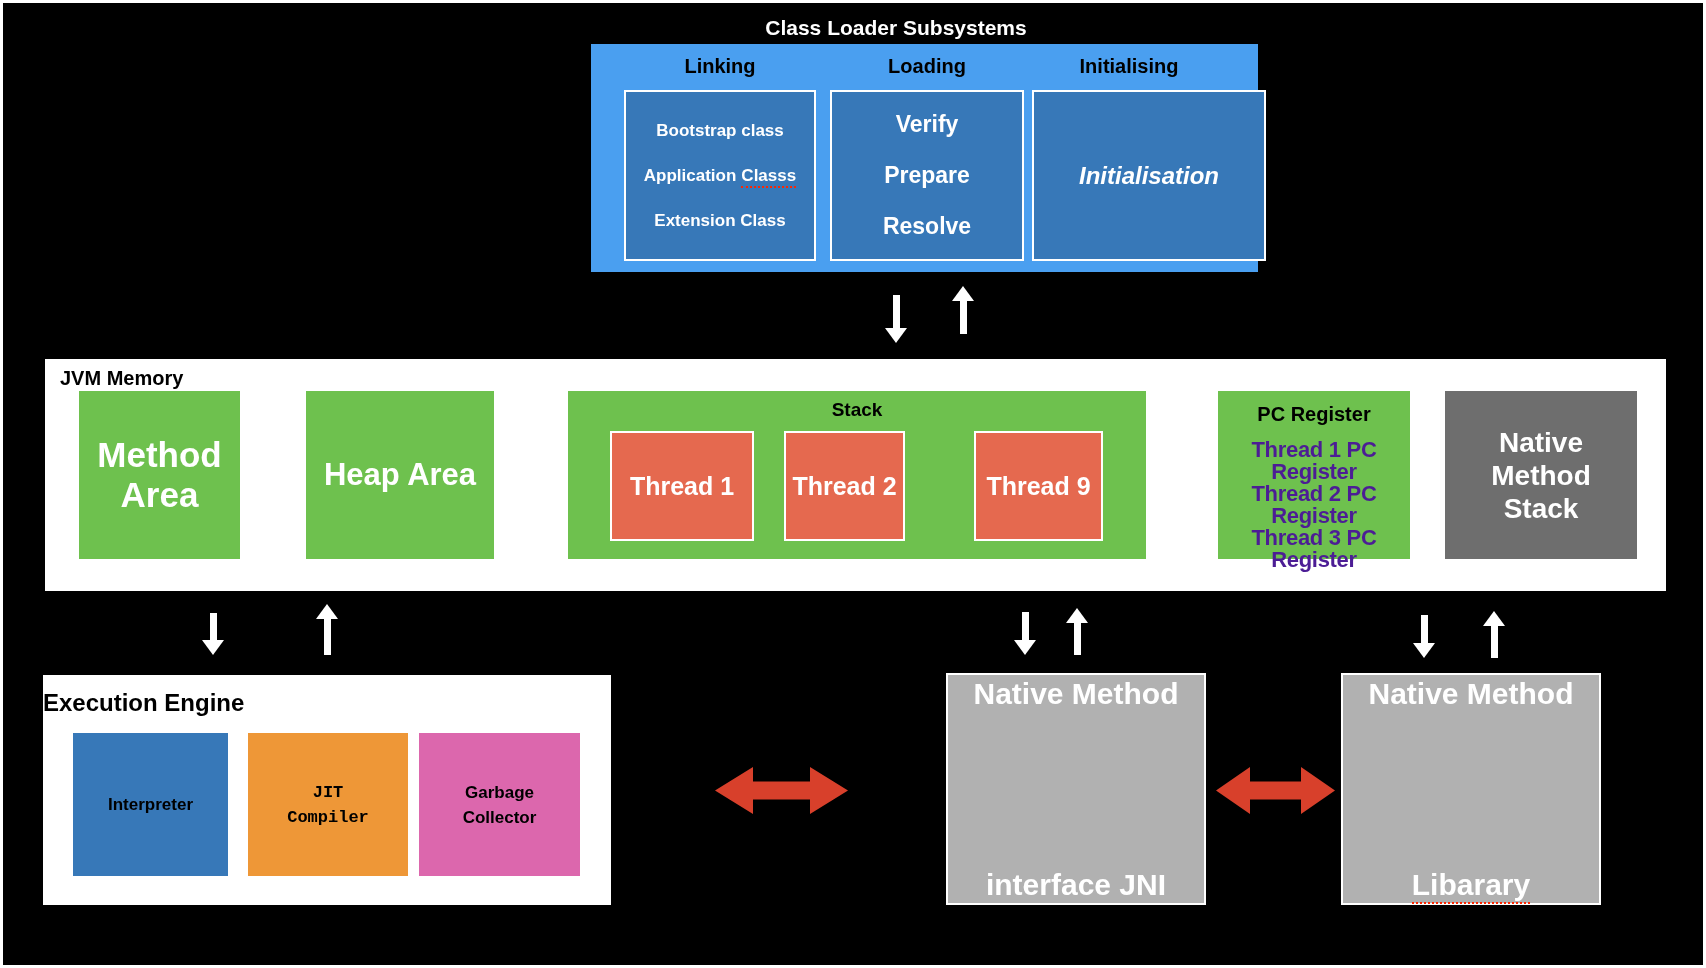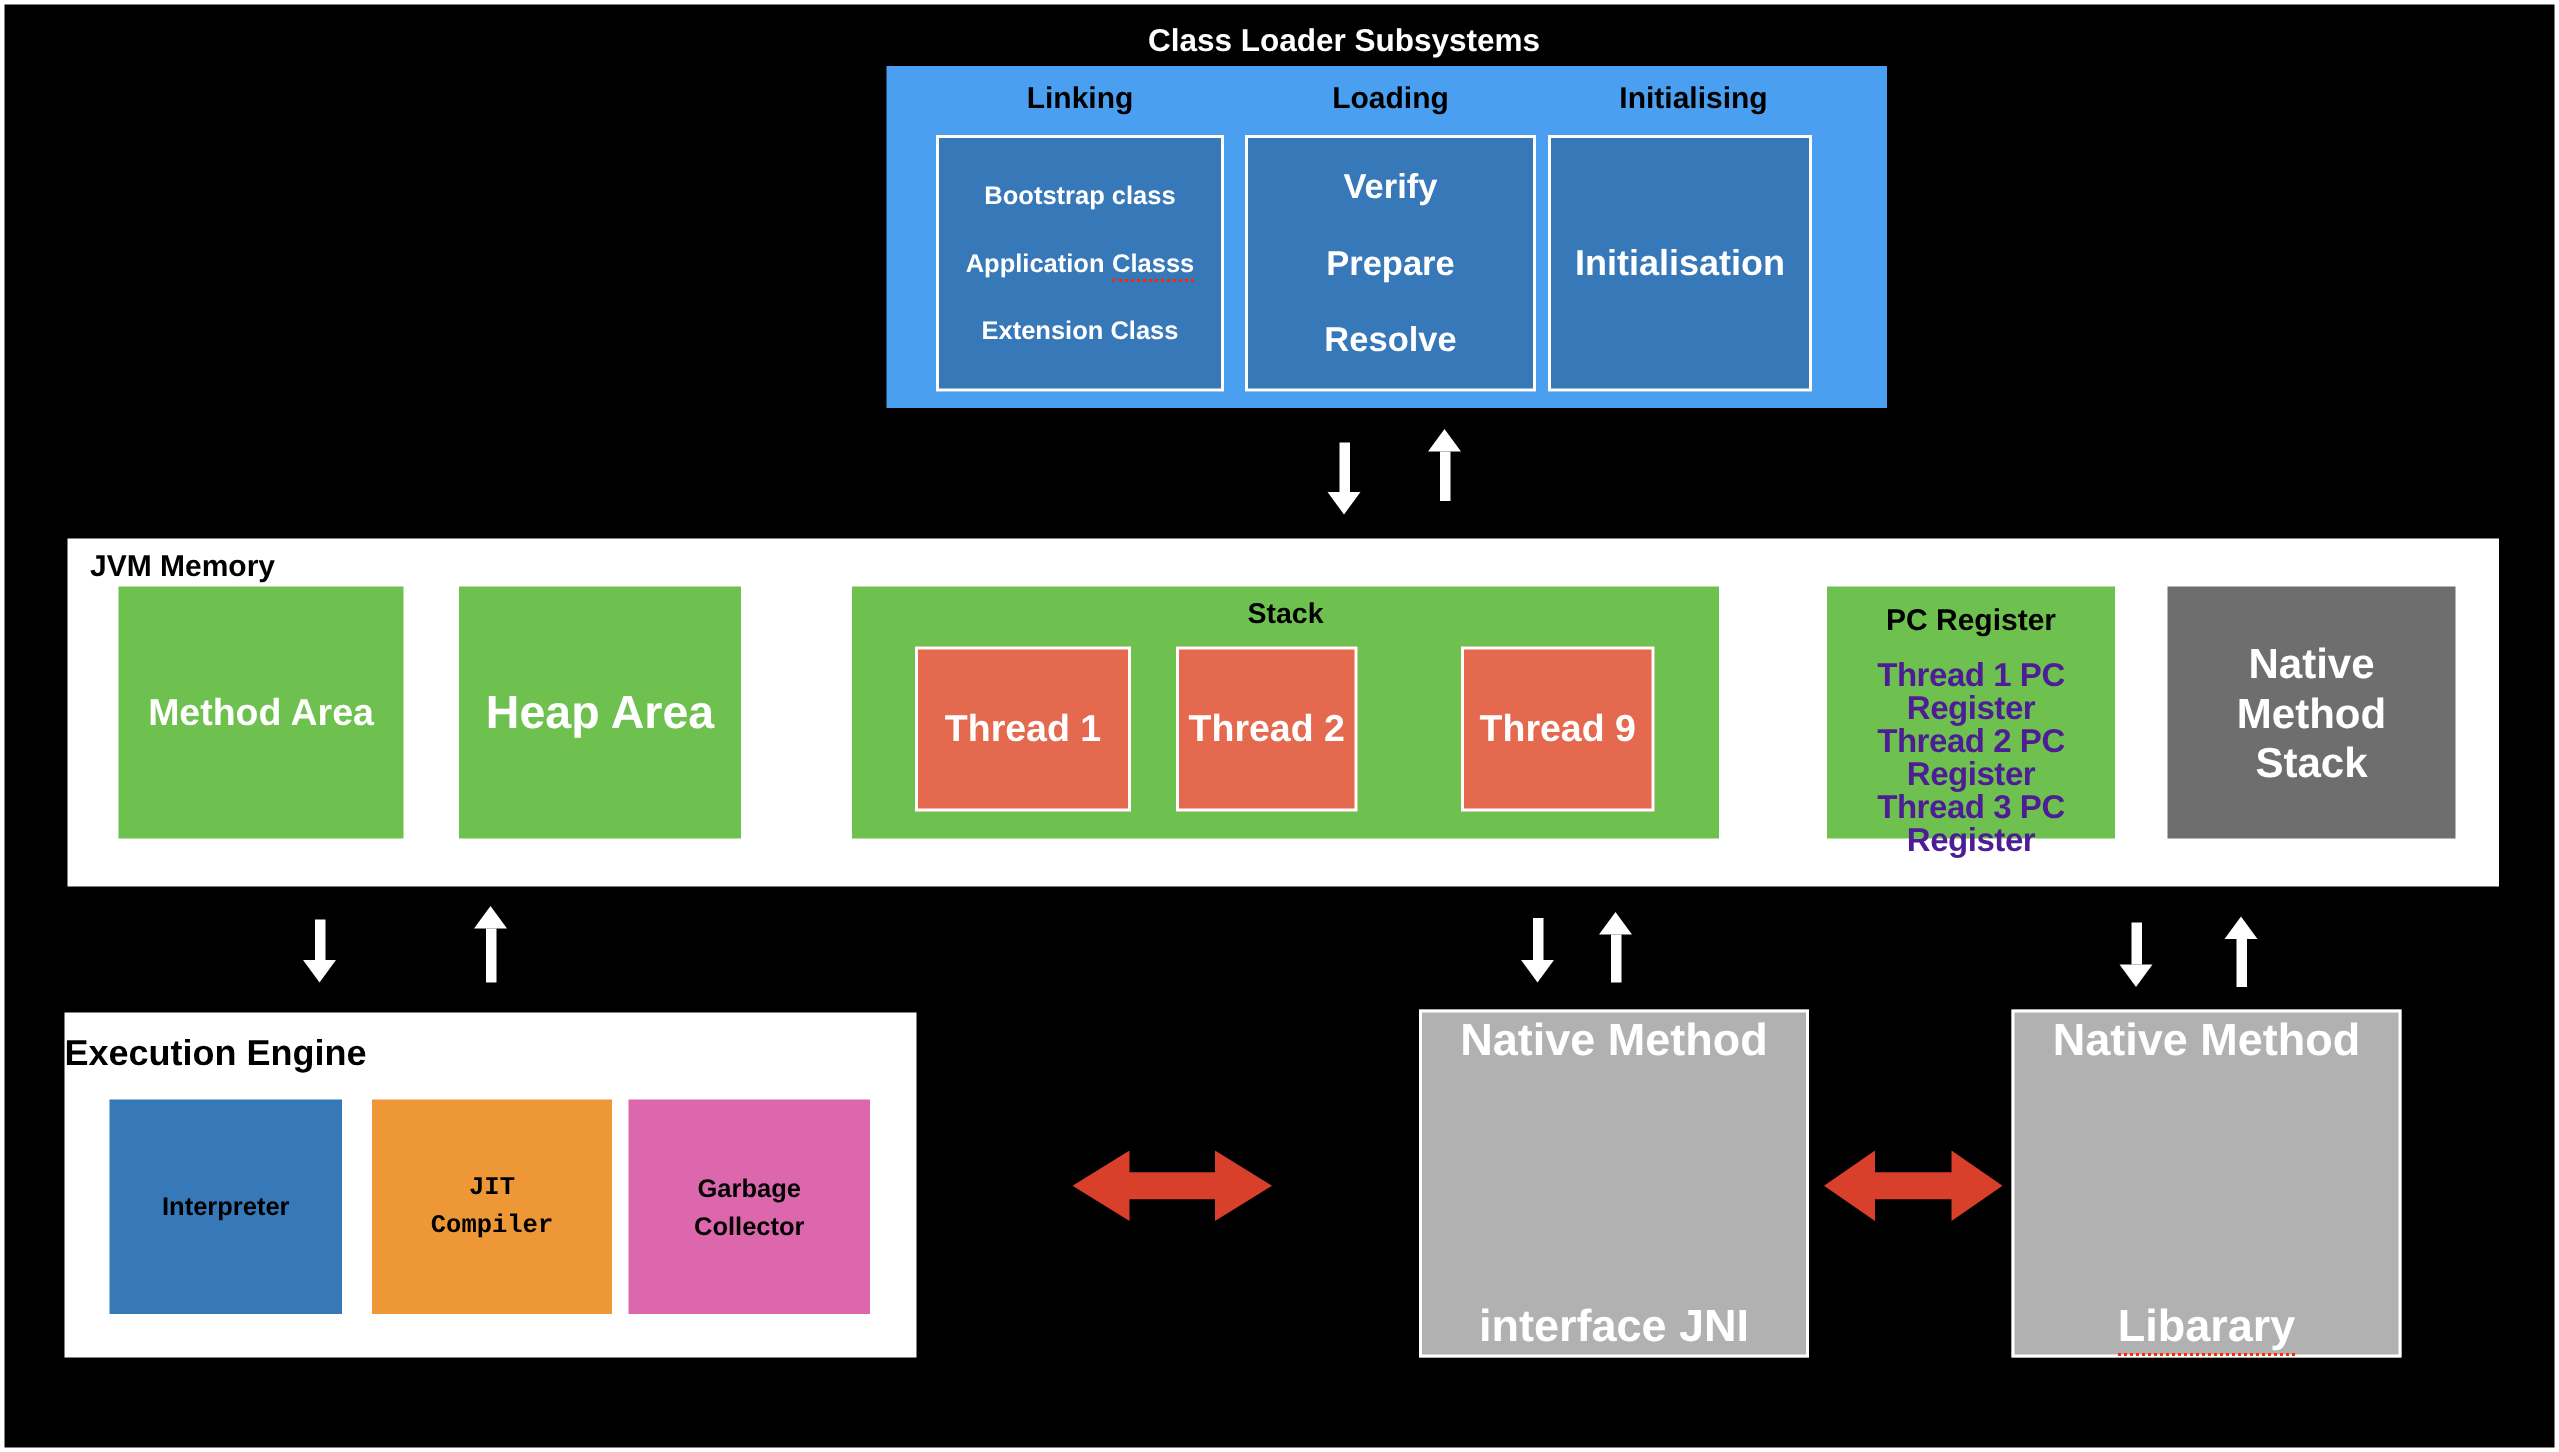--- a/index.html
+++ b/index.html
@@ -18,21 +18,21 @@
   #cl-header-linking { left:33px;  width:192px; }
   #cl-header-loading { left:239px; width:194px; }
   #cl-header-init    { left:441px; width:194px; }
   .cl-inner {
     position:absolute; top:46px; height:171px; background:#3778b8; border:2px solid #fff;
     display:flex; flex-direction:column; align-items:center; justify-content:center;
     color:#fff; text-align:center;
   }
   #cl-linking { left:33px;  width:192px; gap:25px; font-size:17px; }
   #cl-loading { left:239px; width:194px; gap:24px; font-size:23px; }
-  #cl-init    { left:441px; width:176px; font-size:24px; }
+  #cl-init    { left:441px; width:234px; font-size:24px;font-style:italic; }
   .word-gap { margin-left:5px; }
   .spellcheck { border-bottom:2px dotted #ff2600; padding-bottom:1px; }
 
   
   .varrow { position:absolute; display:flex; flex-direction:column; align-items:center; width:22px; }
   .varrow .shaft { width:7px; flex:1; background:#fff; }
   .head-down { width:0; height:0; border-left:11px solid transparent; border-right:11px solid transparent; border-top:15px solid #fff; }
   .head-up   { width:0; height:0; border-left:11px solid transparent; border-right:11px solid transparent; border-bottom:15px solid #fff; }
   #arrow-a-down { left:882px;  top:292px; height:48px; }
   #arrow-a-up   { left:949px;  top:283px; height:48px; }
@@ -43,21 +43,21 @@
   #arrow-d-down { left:1410px; top:612px; height:43px; }
   #arrow-d-up   { left:1480px; top:608px; height:47px; }
 
   
   #jvm-box { left:42px; top:356px; width:1621px; height:232px; background:#fff; }
   #jvm-title { position:absolute; left:15px; top:8px; font-size:20px; color:#000; }
   .green {
     position:absolute; top:32px; height:168px; background:#6ec14e; color:#fff;
     display:flex; align-items:center; justify-content:center; text-align:center;
   }
-  #method-area { left:34px;  width:190px; font-size:25px; }
+  #method-area { left:34px;  width:161px; font-size:35px; }
   #heap-area   { left:261px; width:188px; font-size:31px; }
   #stack-box   { left:523px; width:578px; }
   #stack-title { position:absolute; top:8px; left:0; width:100%; text-align:center; color:#000; font-size:19px; }
   .thread {
     position:absolute; top:40px; height:110px; background:#e5694f; border:2px solid #fff;
     color:#fff; font-size:25px; display:flex; align-items:center; justify-content:center;
   }
   #thread-1 { left:42px;  width:144px; }
   #thread-2 { left:216px; width:121px; }
   #thread-3 { left:406px; width:129px; }

